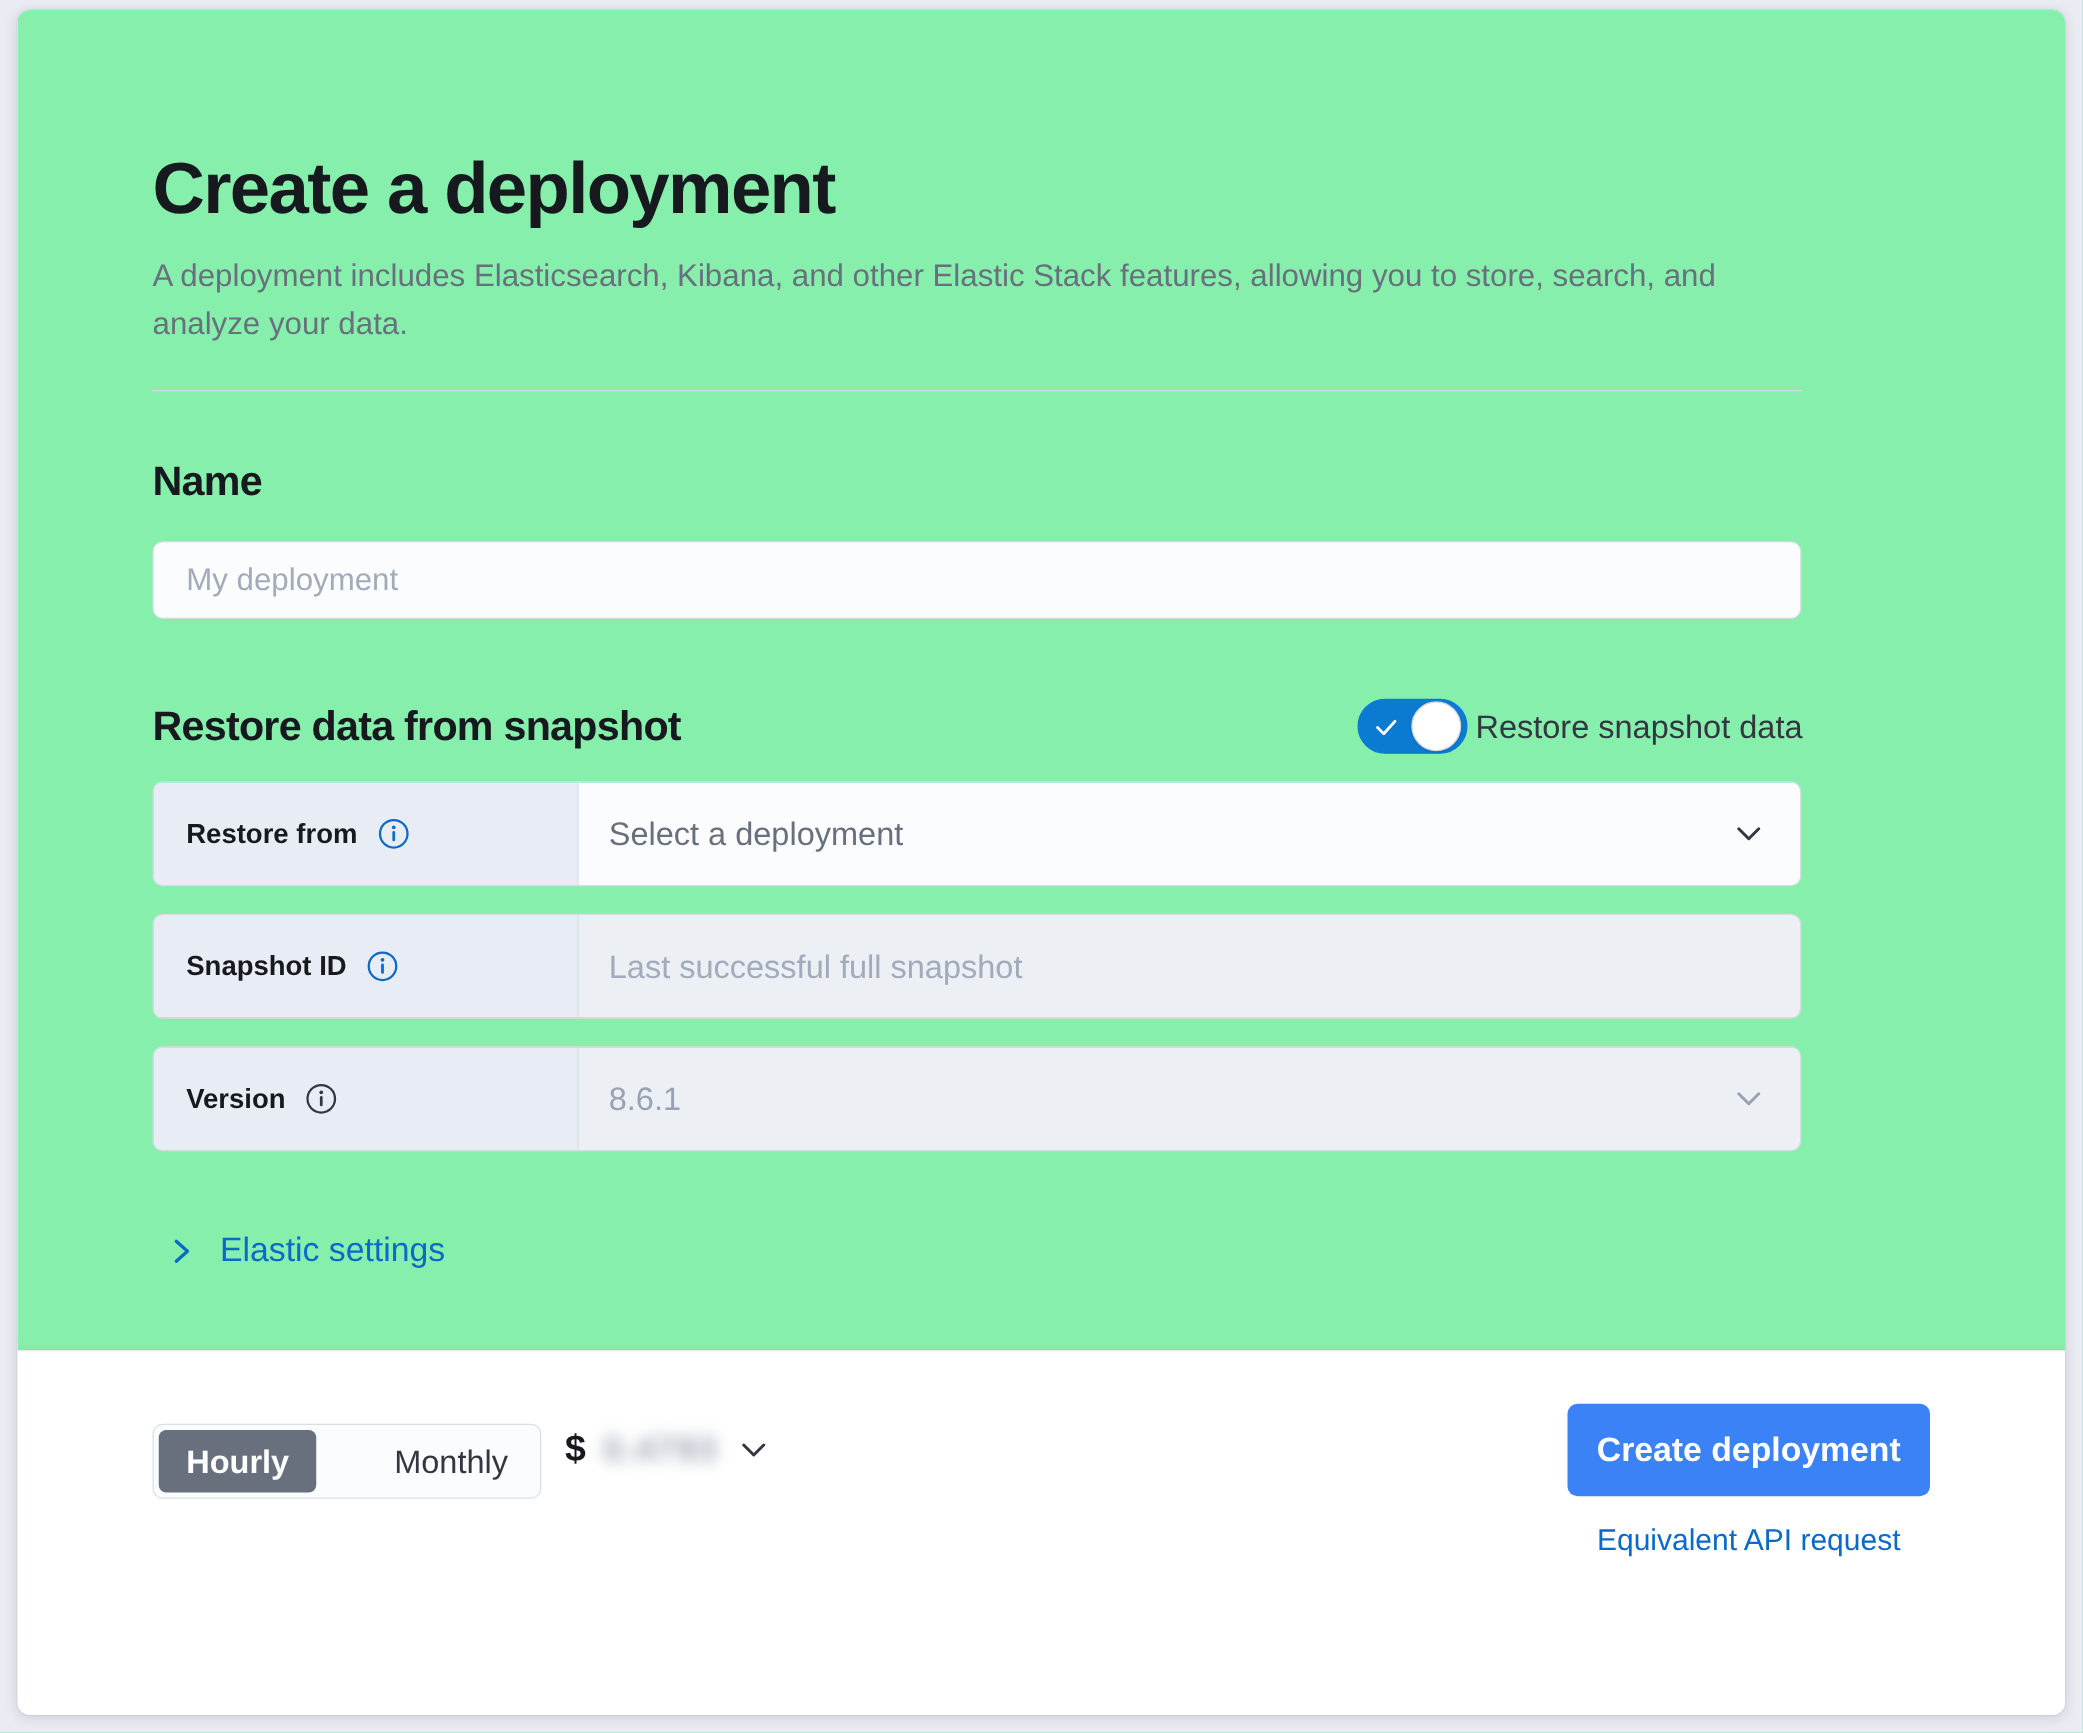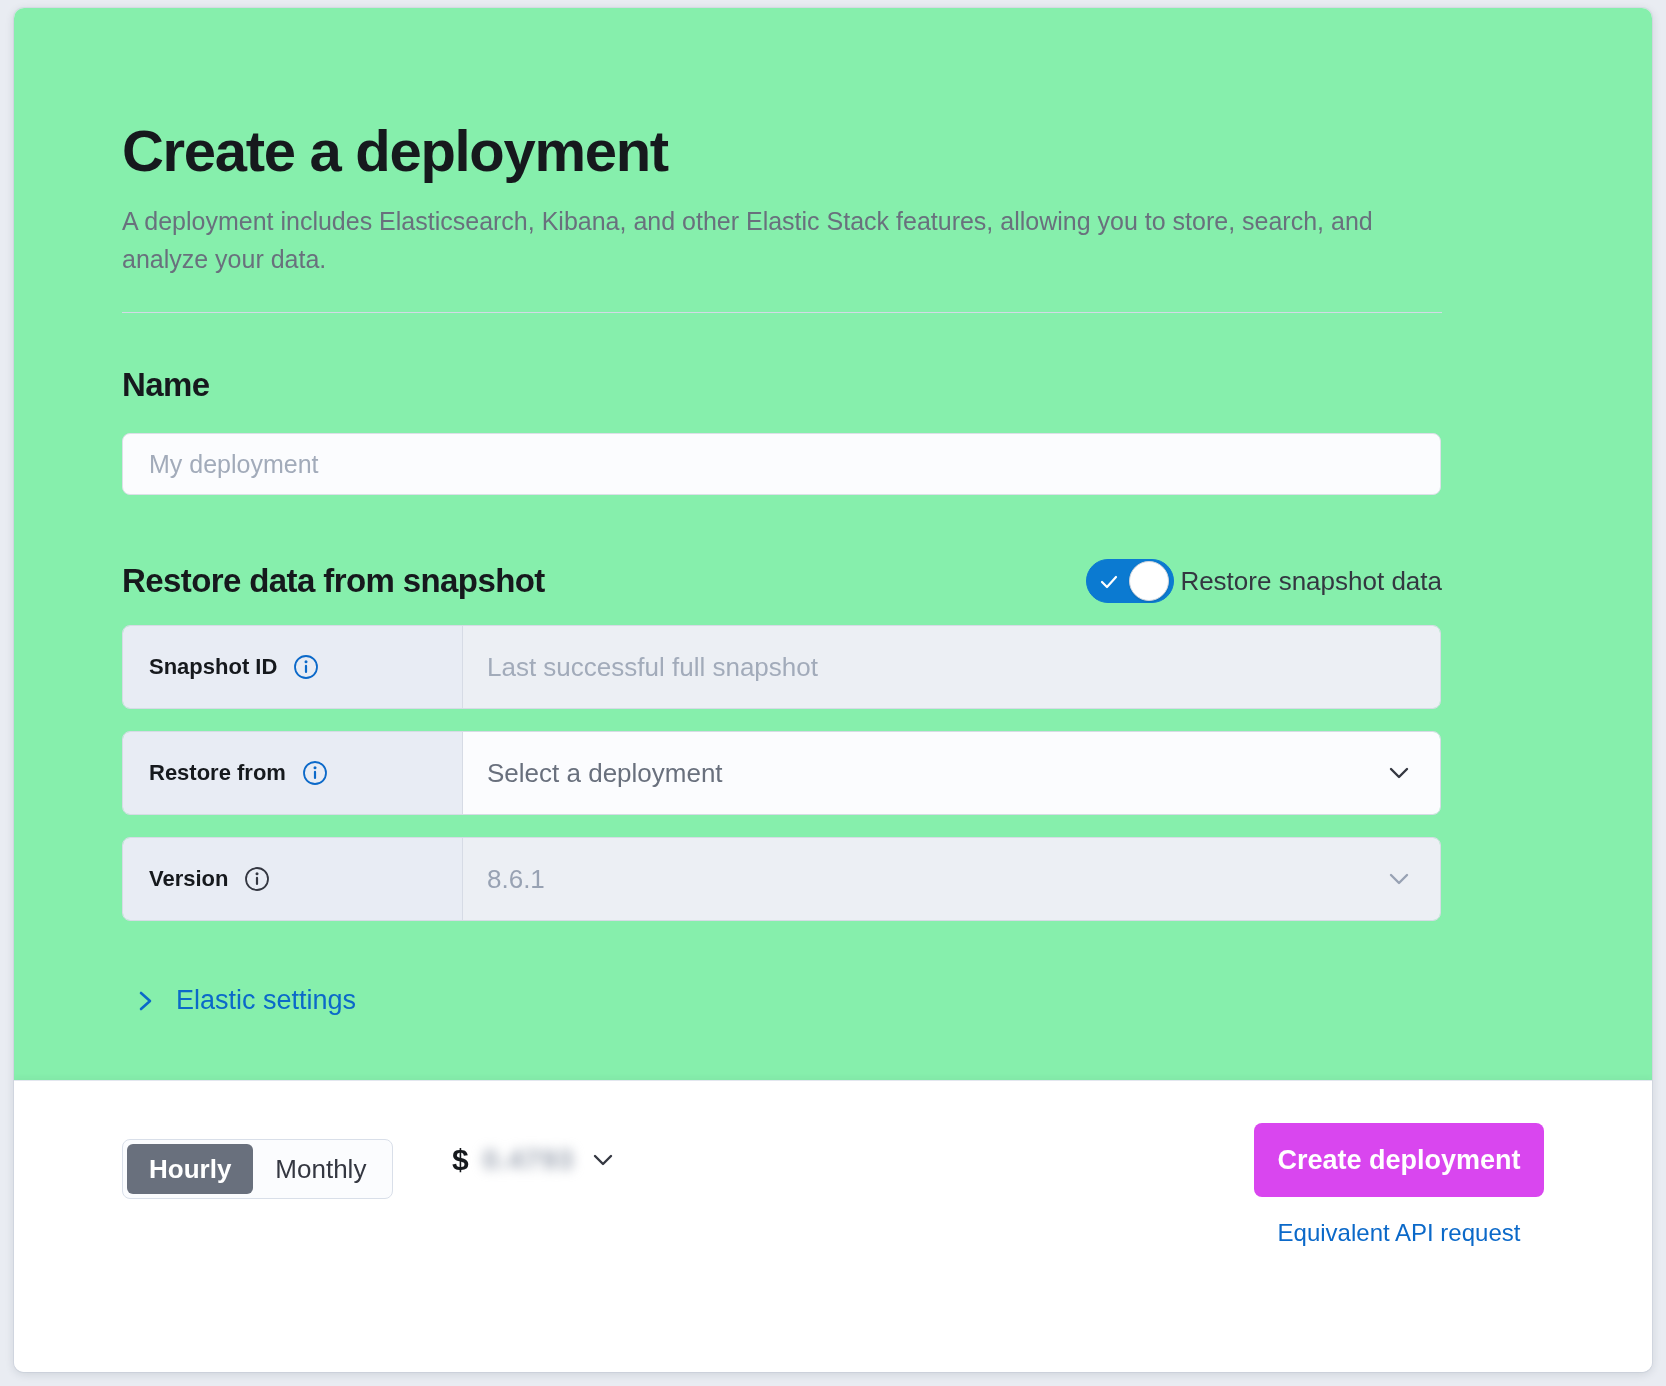--- a/index.html
+++ b/index.html
@@ -243,20 +243,21 @@
     position: absolute;
     left: 0;
     top: 58px;
     display: flex;
     padding: 4px;
     border: 1px solid #d9dfe9;
     border-radius: 8px;
     background: #fbfcfe;
     box-sizing: border-box;
     height: 60px;
+    gap: 40px;
   }
   .billing-btn {
     display: flex;
     align-items: center;
     padding: 0 22px;
     border-radius: 6px;
     font-size: 26px;
     color: #343741;
     cursor: pointer;
     user-select: none;
@@ -288,21 +289,21 @@
     filter: blur(6px);
     letter-spacing: 1px;
   }
 
   .create-btn {
     position: absolute;
     right: 0;
     top: 42px;
     width: 290px;
     height: 74px;
-    background: #d946ef;
+    background: #3b82f6;
     border: none;
     border-radius: 8px;
     color: #ffffff;
     font-family: "Liberation Sans", sans-serif;
     font-size: 27px;
     font-weight: 700;
     cursor: pointer;
   }
   .api-link {
     position: absolute;
@@ -341,53 +342,53 @@
             </span>
             <span class="knob"></span>
           </div>
           <span class="toggle-label">Restore snapshot data</span>
         </div>
       </div>
 
       
       <div class="form-row">
         <div class="row-label">
+          <span class="row-label-text">Restore from</span>
+          <span class="info-icon">
+            <svg viewBox="0 0 26 26" width="26" height="26">
+                <circle cx="13" cy="13" r="11" fill="none" stroke="#0b69c9" stroke-width="1.8"></circle>
+                <circle cx="13" cy="7.8" r="1.5" fill="#0b69c9"></circle>
+                <rect x="11.9" y="10.8" width="2.2" height="8.2" rx="1.1" fill="#0b69c9"></rect>
+              </svg>
+          </span>
+        </div>
+        <div class="row-field enabled">
+          <span>Select a deployment</span>
+          <span class="chevron-down">
+            <svg viewBox="0 0 30 30" width="30" height="30" fill="none" stroke="#343741" stroke-width="2.4" stroke-linecap="round" stroke-linejoin="round">
+                <polyline points="7,11 15,19 23,11"></polyline>
+              </svg>
+          </span>
+        </div>
+      </div>
+
+      
+      <div class="form-row">
+        <div class="row-label">
           <span class="row-label-text">Snapshot ID</span>
           <span class="info-icon">
             <svg viewBox="0 0 26 26" width="26" height="26">
                 <circle cx="13" cy="13" r="11" fill="none" stroke="#0b69c9" stroke-width="1.8"></circle>
                 <circle cx="13" cy="7.8" r="1.5" fill="#0b69c9"></circle>
                 <rect x="11.9" y="10.8" width="2.2" height="8.2" rx="1.1" fill="#0b69c9"></rect>
               </svg>
           </span>
         </div>
         <div class="row-field disabled-light">
           <span>Last successful full snapshot</span>
-        </div>
-      </div>
-
-      
-      <div class="form-row">
-        <div class="row-label">
-          <span class="row-label-text">Restore from</span>
-          <span class="info-icon">
-            <svg viewBox="0 0 26 26" width="26" height="26">
-                <circle cx="13" cy="13" r="11" fill="none" stroke="#0b69c9" stroke-width="1.8"></circle>
-                <circle cx="13" cy="7.8" r="1.5" fill="#0b69c9"></circle>
-                <rect x="11.9" y="10.8" width="2.2" height="8.2" rx="1.1" fill="#0b69c9"></rect>
-              </svg>
-          </span>
-        </div>
-        <div class="row-field enabled">
-          <span>Select a deployment</span>
-          <span class="chevron-down">
-            <svg viewBox="0 0 30 30" width="30" height="30" fill="none" stroke="#343741" stroke-width="2.4" stroke-linecap="round" stroke-linejoin="round">
-                <polyline points="7,11 15,19 23,11"></polyline>
-              </svg>
-          </span>
         </div>
       </div>
 
       
       <div class="form-row">
         <div class="row-label">
           <span class="row-label-text">Version</span>
           <span class="info-icon muted">
             <svg viewBox="0 0 26 26" width="26" height="26">
                 <circle cx="13" cy="13" r="11" fill="none" stroke="#343741" stroke-width="1.8"></circle>

